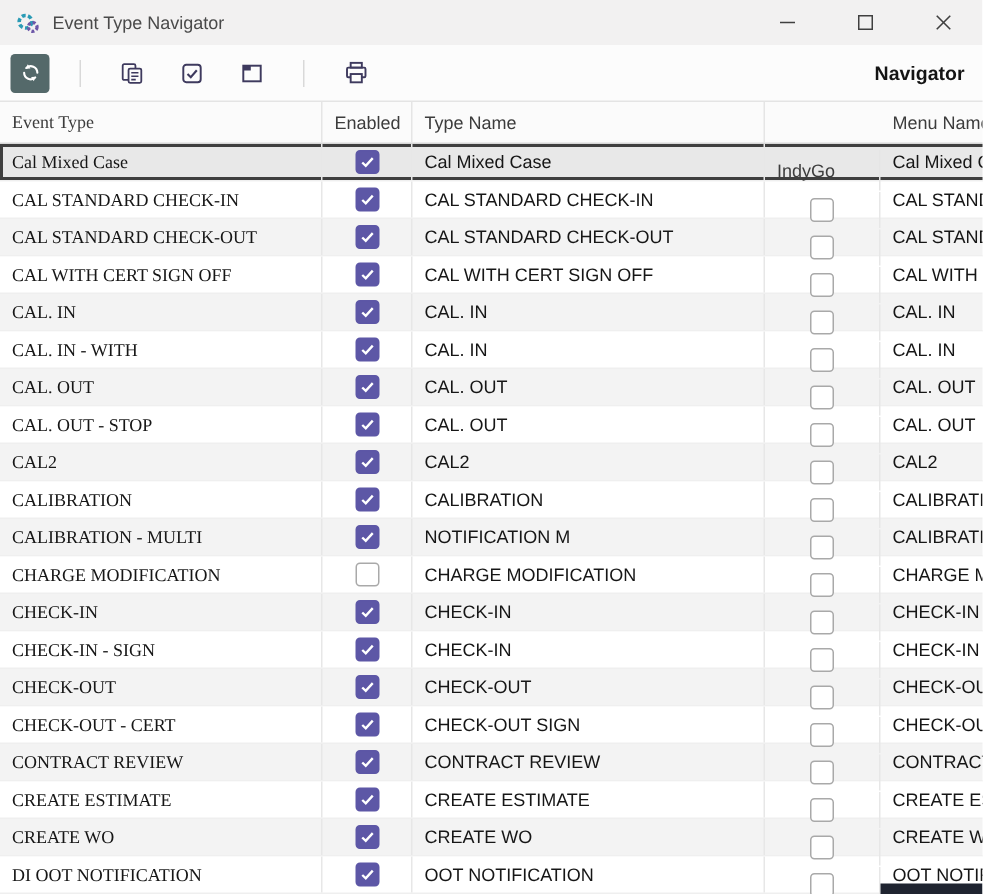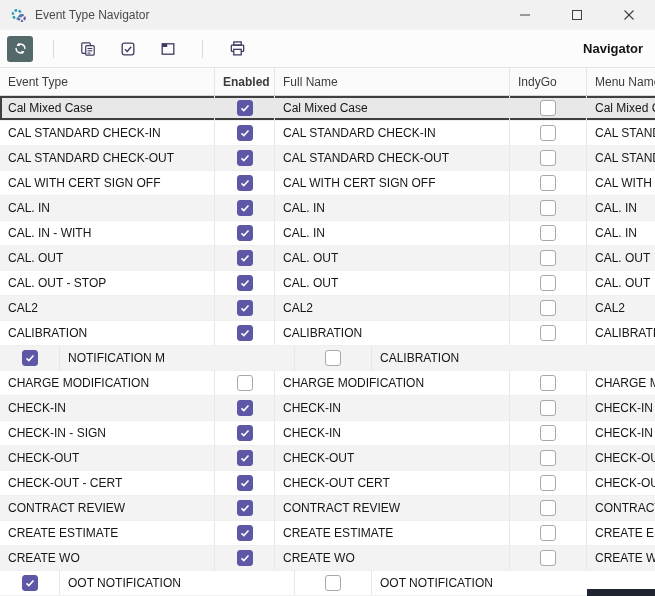--- a/index.html
+++ b/index.html
@@ -38,24 +38,24 @@
            font-size: 12px; color: #3c3c3c; border-right: 1px solid #e5e5e5;
            white-space: nowrap; overflow: hidden; }
   .grid-body { width: 707px; }
   .grid-row { display: flex; height: 25px; background: #fff; border-bottom: 1px solid #efefef; }
   .grid-row.alt { background: var(--row-alt-bg, #f3f3f3); }
   .grid-row.selected { background: #e8e8e8; box-shadow: inset 0 0 0 2px var(--selected-row-border, #3f3f3f); }
   .cell { flex: 0 0 auto; display: flex; align-items: center; padding-left: 8px; height: 100%;
           font-size: 12px; color: #161616; border-right: 1px solid #e7e7e7;
           white-space: nowrap; overflow: hidden; }
   .cell.ccenter { justify-content: center; padding-left: 0; }
-  .col-0 { width: 215px; }
-  .col-1 { width: 60px; font-weight: bold; }
+  .col-0 { width: 215px; font-family: Liberation Serif, serif; }
+  .col-1 { width: 60px; }
   .col-2 { width: 235px; }
-  .col-3 { width: 77px; }
+  .col-3 { width: 77px; margin-top: 32px; }
   .col-4 { width: 120px; border-right: none; }
 
   .checkbox { width: 16px; height: 16px; border-radius: 3px; border: 1px solid #a9a9a9; background: #fff;
               display: flex; align-items: center; justify-content: center; flex: 0 0 auto; }
   .checkbox.checked { background: var(--checkbox-checked, #5d57a6); border-color: var(--checkbox-checked, #5d57a6); }
 
   .dark-bar { position: absolute; left: 587px; bottom: 0; width: 68px; height: 7px;
               background: var(--dark-bar, #1f2430); z-index: 6; }
 </style>
 </head>
@@ -146,21 +146,21 @@
         </svg>
       </span>
     </button>
     <span class="navigator">Navigator</span>
   </div>
 
   <div class="grid">
     <div class="grid-header">
       <div class="hcell col-0">Event Type</div>
       <div class="hcell col-1">Enabled</div>
-      <div class="hcell col-2">Full Name</div>
+      <div class="hcell col-2">Type Name</div>
       <div class="hcell col-3">IndyGo</div>
       <div class="hcell col-4">Menu Name</div>
     </div>
     <div class="grid-body">
         <div class="grid-row alt selected">
           <div class="cell col-0">Cal Mixed Case</div>
           <div class="cell col-1 ccenter">
             <span class="checkbox checked">
               <svg viewBox="0 0 12 12" width="10" height="10">
                 <path d="M1.8 6.4 L4.6 9.1 L10.2 2.9" fill="none" stroke="#fff" stroke-width="1.9"></path>
@@ -302,20 +302,21 @@
               </svg>
             </span>
           </div>
           <div class="cell col-2">CALIBRATION</div>
           <div class="cell col-3 ccenter">
             <span class="checkbox"></span>
           </div>
           <div class="cell col-4">CALIBRATION</div>
         </div>
         <div class="grid-row alt">
+          <div class="cell col-0">CALIBRATION - MULTI</div>
           <div class="cell col-1 ccenter">
             <span class="checkbox checked">
               <svg viewBox="0 0 12 12" width="10" height="10">
                 <path d="M1.8 6.4 L4.6 9.1 L10.2 2.9" fill="none" stroke="#fff" stroke-width="1.9"></path>
               </svg>
             </span>
           </div>
           <div class="cell col-2">NOTIFICATION M</div>
           <div class="cell col-3 ccenter">
             <span class="checkbox"></span>
@@ -380,21 +381,21 @@
         </div>
         <div class="grid-row">
           <div class="cell col-0">CHECK-OUT - CERT</div>
           <div class="cell col-1 ccenter">
             <span class="checkbox checked">
               <svg viewBox="0 0 12 12" width="10" height="10">
                 <path d="M1.8 6.4 L4.6 9.1 L10.2 2.9" fill="none" stroke="#fff" stroke-width="1.9"></path>
               </svg>
             </span>
           </div>
-          <div class="cell col-2">CHECK-OUT CERT</div>
+          <div class="cell col-2">CHECK-OUT SIGN</div>
           <div class="cell col-3 ccenter">
             <span class="checkbox"></span>
           </div>
           <div class="cell col-4">CHECK-OUT</div>
         </div>
         <div class="grid-row alt">
           <div class="cell col-0">CONTRACT REVIEW</div>
           <div class="cell col-1 ccenter">
             <span class="checkbox checked">
               <svg viewBox="0 0 12 12" width="10" height="10">
@@ -432,20 +433,21 @@
               </svg>
             </span>
           </div>
           <div class="cell col-2">CREATE WO</div>
           <div class="cell col-3 ccenter">
             <span class="checkbox"></span>
           </div>
           <div class="cell col-4">CREATE WO</div>
         </div>
         <div class="grid-row">
+          <div class="cell col-0">DI OOT NOTIFICATION</div>
           <div class="cell col-1 ccenter">
             <span class="checkbox checked">
               <svg viewBox="0 0 12 12" width="10" height="10">
                 <path d="M1.8 6.4 L4.6 9.1 L10.2 2.9" fill="none" stroke="#fff" stroke-width="1.9"></path>
               </svg>
             </span>
           </div>
           <div class="cell col-2">OOT NOTIFICATION</div>
           <div class="cell col-3 ccenter">
             <span class="checkbox"></span>

